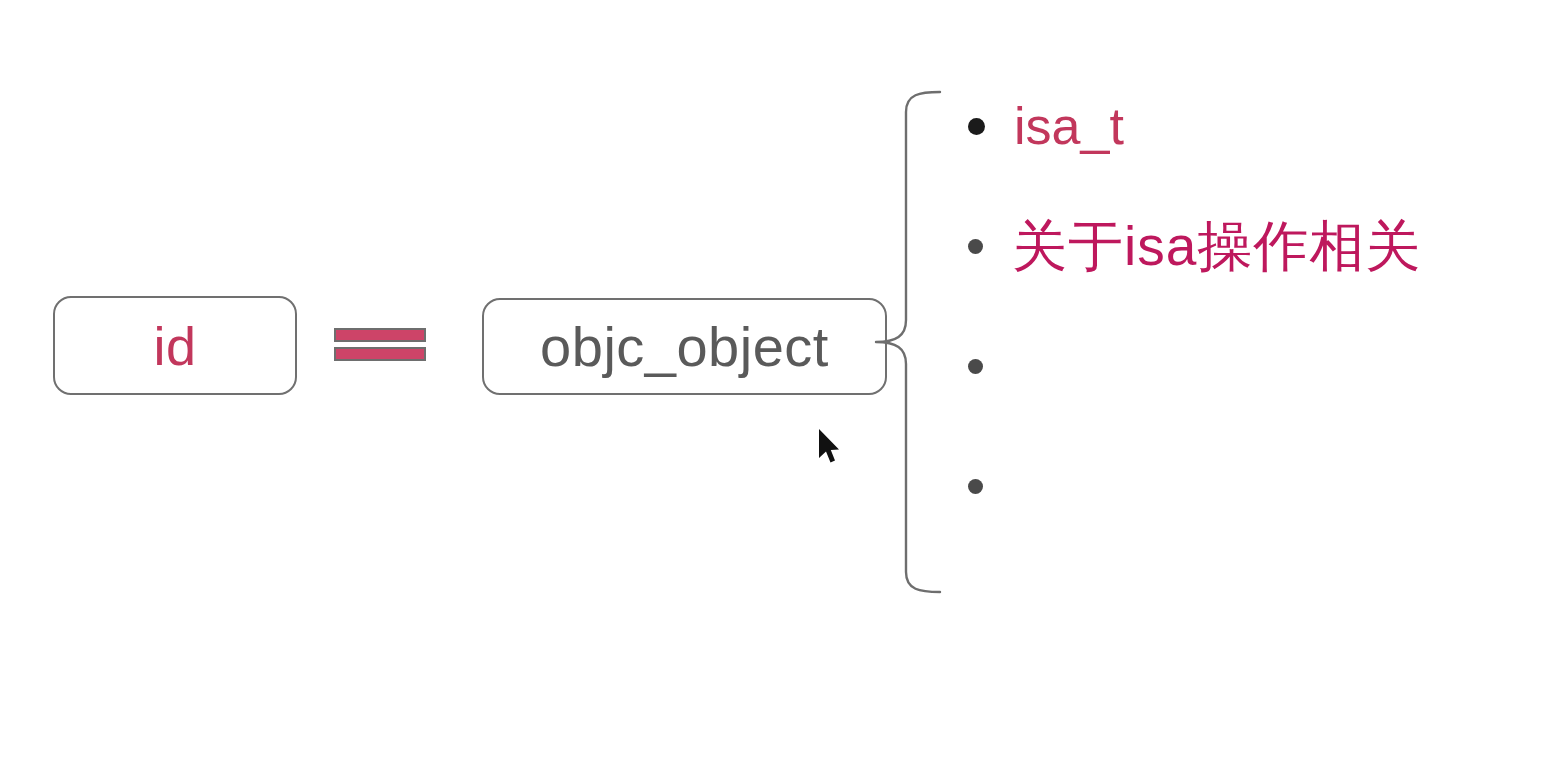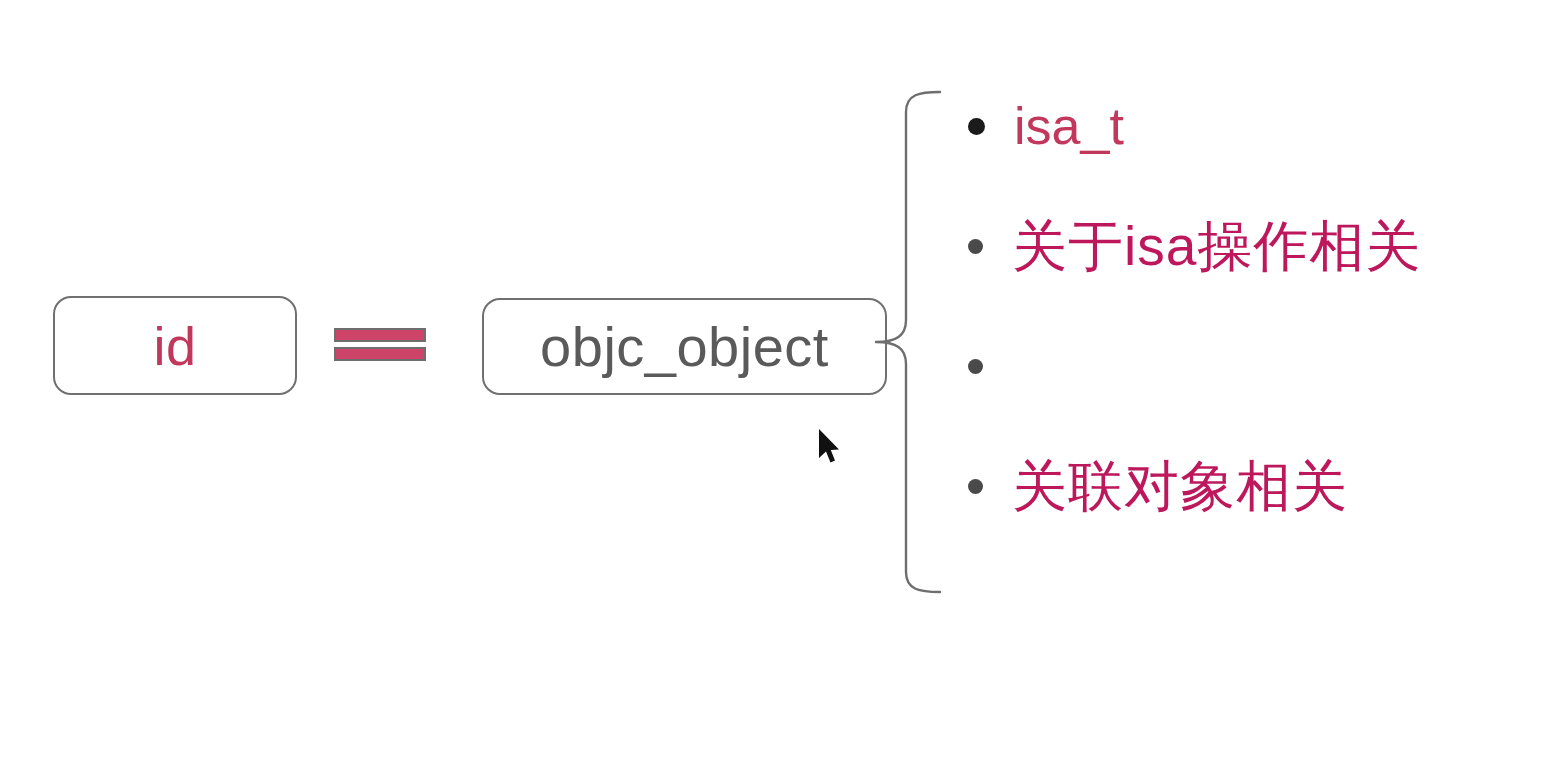--- a/index.html
+++ b/index.html
@@ -184,21 +184,20 @@
       <span class="bullet-dot"></span>
       <span class="bullet-text">关于isa操作相关</span>
     </div>
 
     <div class="bullet-row">
       <span class="bullet-dot"></span>
     </div>
 
     <div class="bullet-row">
       <span class="bullet-dot"></span>
-      <span class="bullet-text">关联对象相关</span>
     </div>
 
 
   </div>
 
   <svg id="mouse-cursor" viewBox="0 0 26 40">
     <path d="M 3 2 L 3 31 L 10 24.5 L 14.5 35.5 L 19 33.5 L 14.8 23 L 23 22.5 Z" fill="#111111" stroke="#ffffff" stroke-width="2.2" stroke-linejoin="round"></path>
     <path d="M 3 2 L 3 31 L 10 24.5 L 14.5 35.5 L 19 33.5 L 14.8 23 L 23 22.5 Z" fill="#111111"></path>
   </svg>
 

